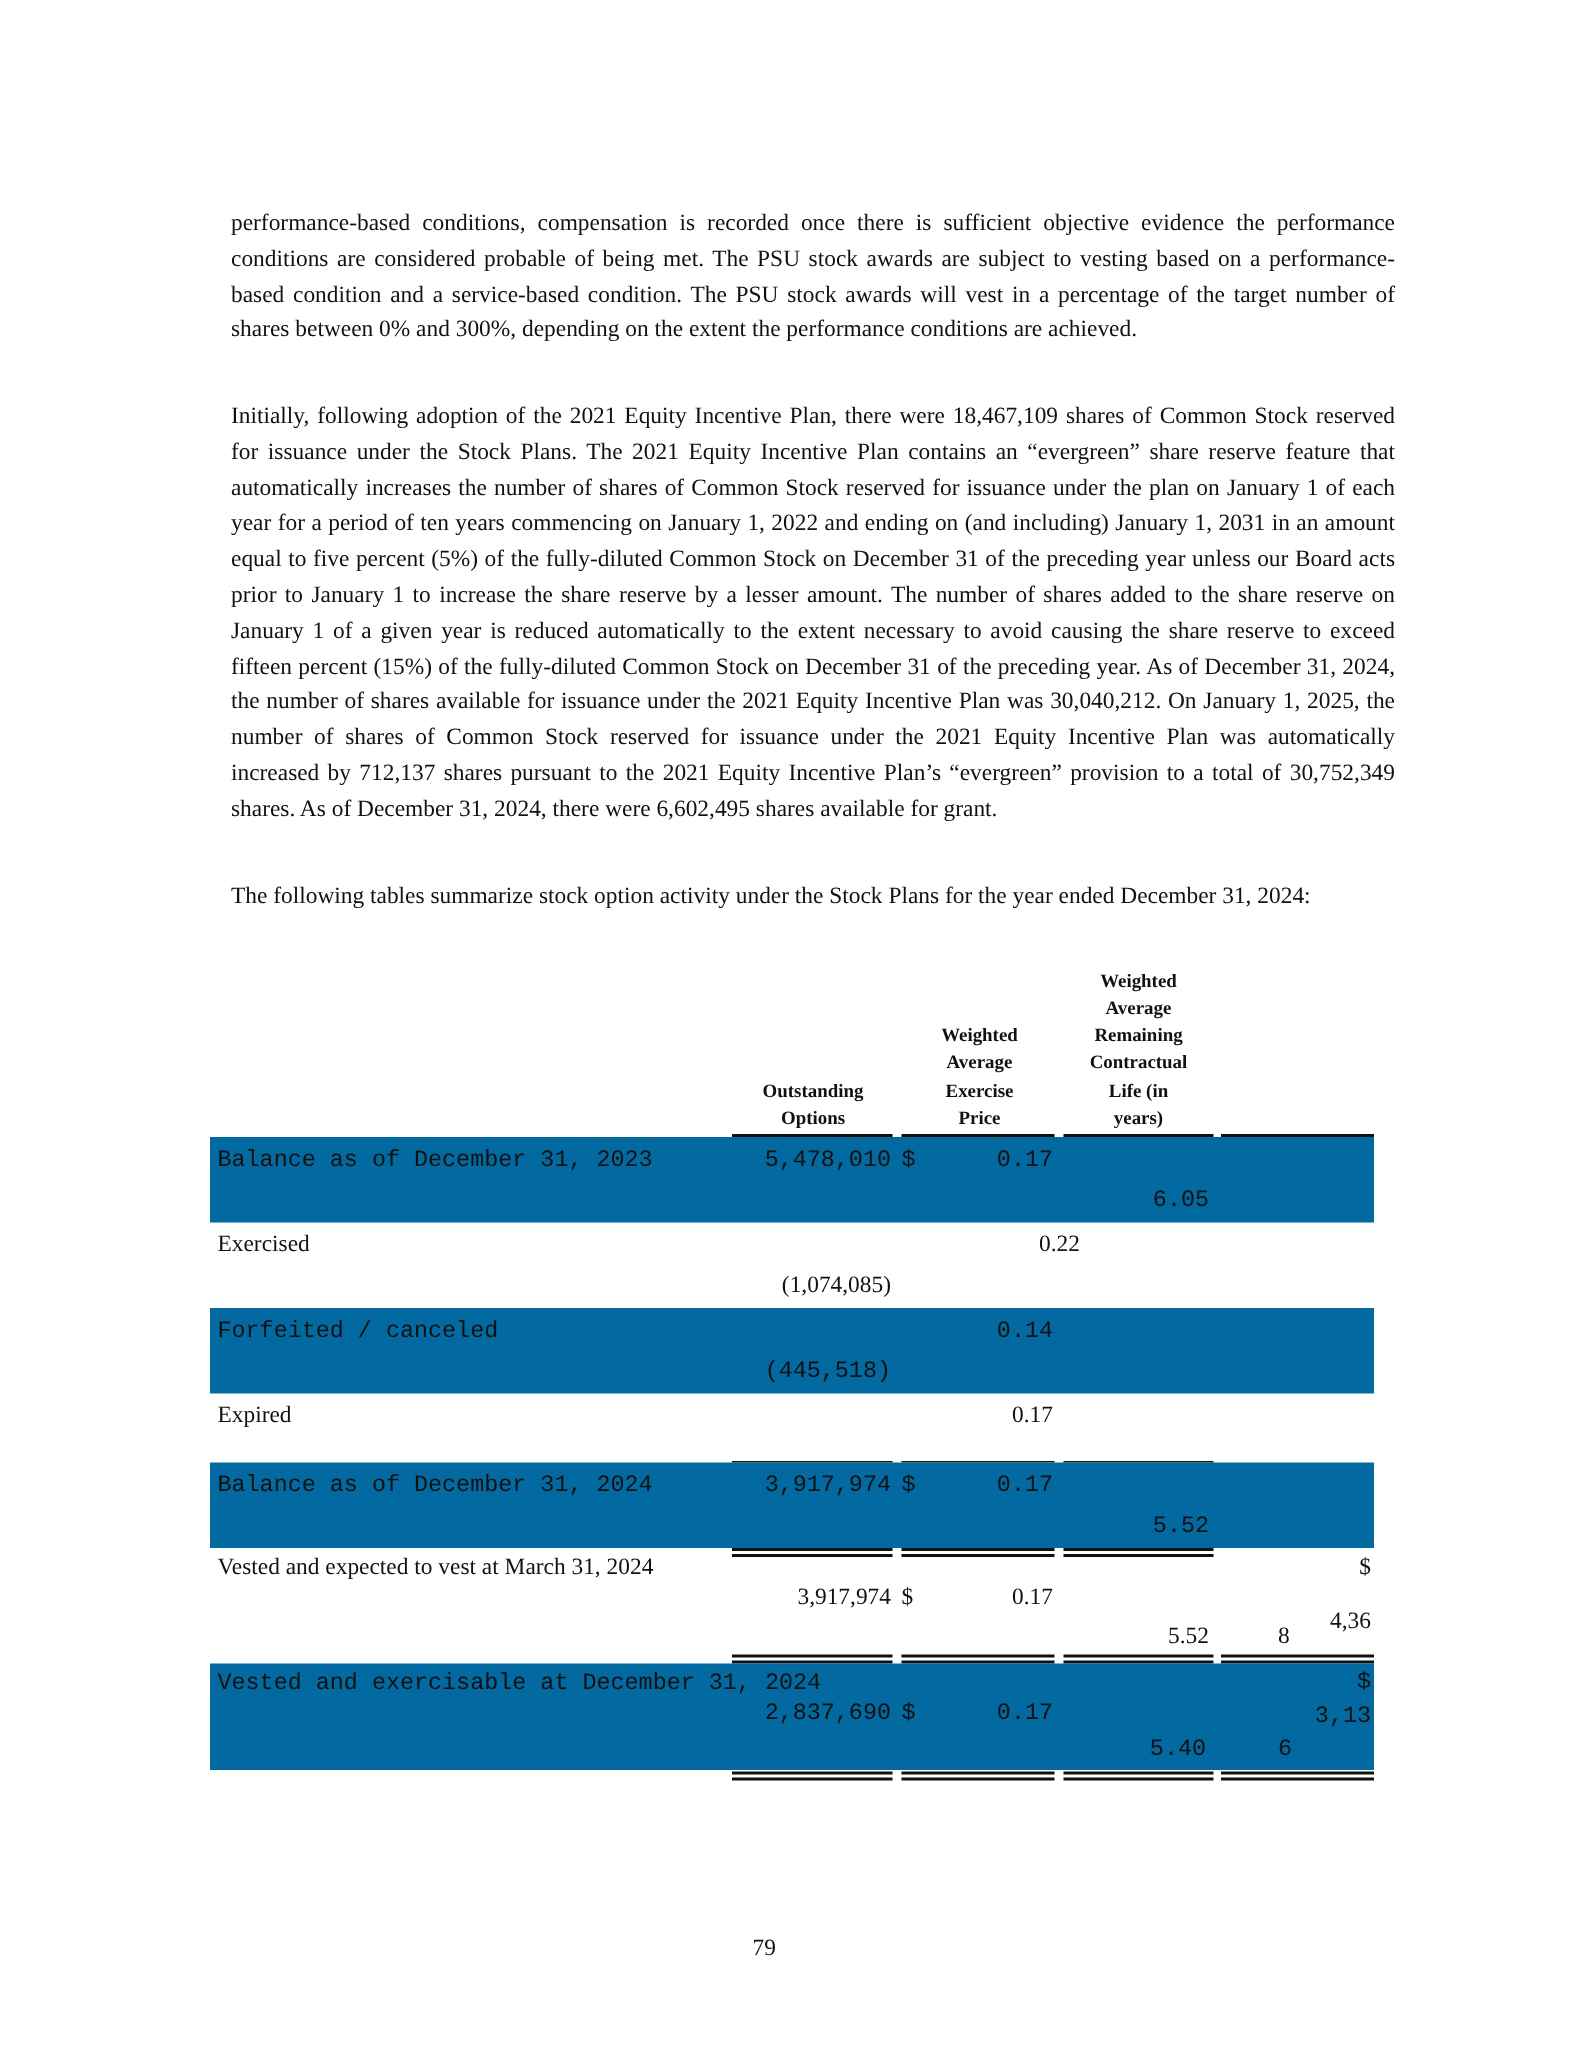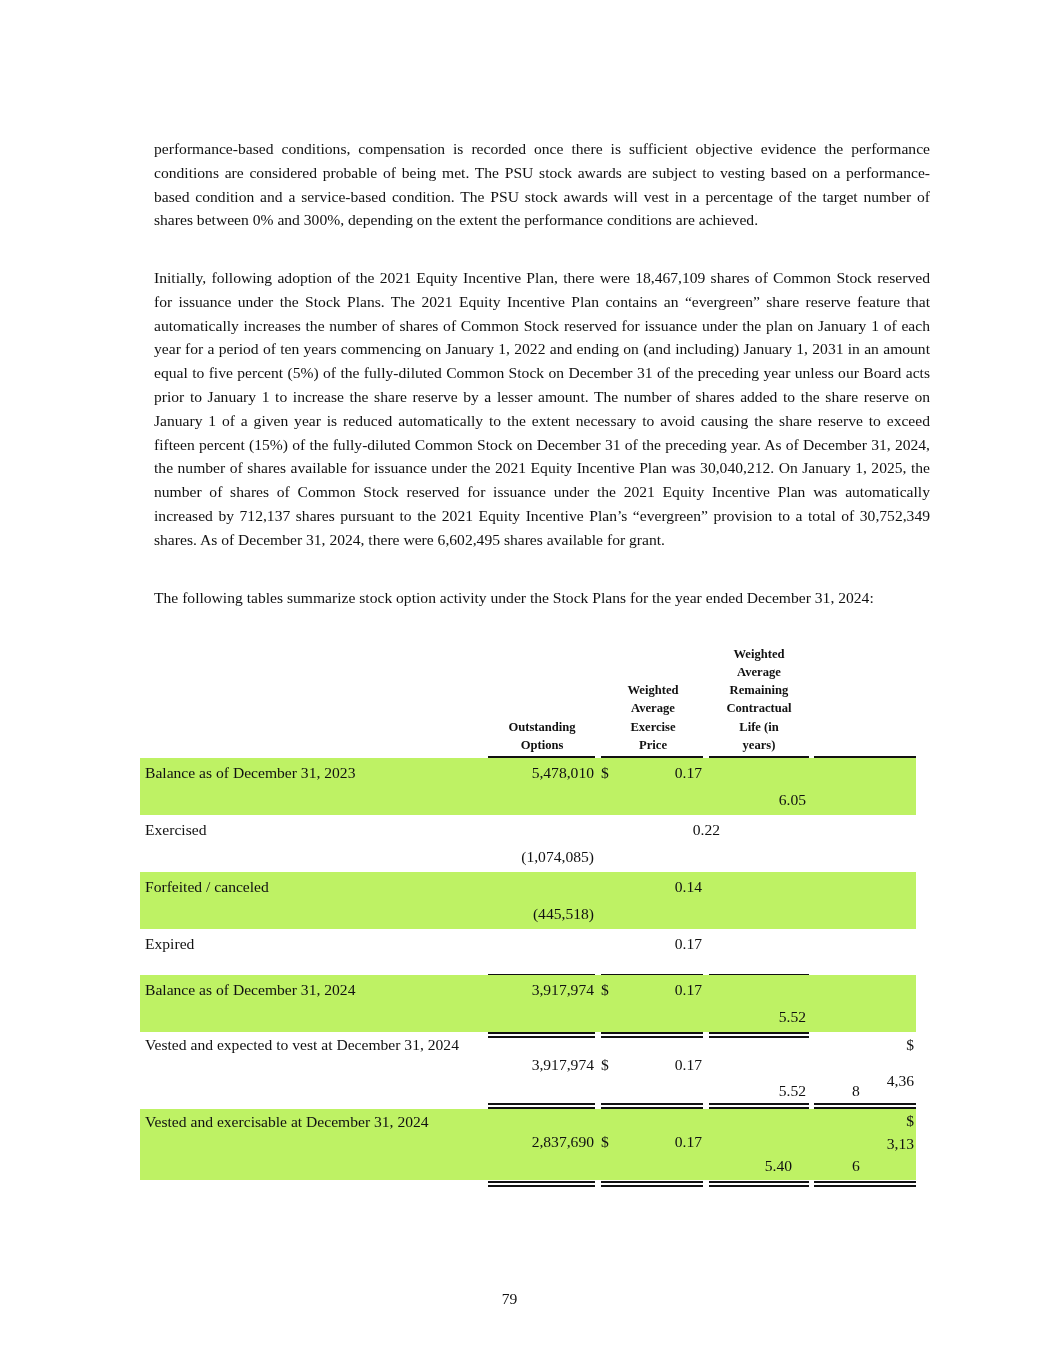--- a/index.html
+++ b/index.html
@@ -9,21 +9,21 @@
   #p1 { position: absolute; top: 123px; width: 776px; }
   #p2 { position: absolute; top: 252px; width: 776px; }
   #p3 { position: absolute; top: 572px; width: 776px; }
 
   .tbl { position: absolute; top: 644px; left: 0; width: 776px; }
   .hdr { position: relative; height: 114px; }
   .hcell { position: absolute; bottom: 4px; text-align: center; font-weight: bold; font-size: 12.6px; line-height: 18.2px; white-space: pre-line; }
   .hline { position: absolute; bottom: 0; height: 2px; background: #111; }
 
   .row { position: relative; width: 776px; }
-  .row.shade { background: #bef264; }
+  .row.shade { background: #0369a1; font-family: Liberation Mono, monospace; }
   .lbl { position: absolute; left: 5px; top: 6px; font-size: 15.6px; white-space: nowrap; }
   .val { position: absolute; font-size: 15.6px; white-space: nowrap; text-align: right; }
   .dollar { position: absolute; font-size: 15.6px; }
   .rule1 { position: absolute; height: 1.5px; background: #111; }
   .rule2 { position: absolute; height: 6px; border-top: 2px solid #111; border-bottom: 2px solid #111; box-sizing: border-box; }
 
   .pagenum { position: absolute; top: 1290px; left: 0; width: 1019px; text-align: center; font-size: 15.6px; }
 </style>
 </head>
 <body>
@@ -87,40 +87,40 @@
       <span class="val" style="right:322px;top:6px;">3,917,974</span>
       <span class="dollar" style="left:461px;top:6px;">$</span>
       <span class="val" style="right:214px;top:6px;">0.17</span>
       <span class="val" style="right:110px;top:33px;">5.52</span>
     </div>
 
     <div class="row" style="height:77px;">
       <div class="rule2" style="left:348px;width:107px;top:0;"></div>
       <div class="rule2" style="left:461px;width:102px;top:0;"></div>
       <div class="rule2" style="left:569px;width:100px;top:0;"></div>
-      <span class="lbl" style="top:4px;">Vested and expected to vest at December 31, 2024</span>
+      <span class="lbl" style="top:4px;">Vested and expected to vest at March 31, 2024</span>
       <span class="val" style="right:322px;top:24px;">3,917,974</span>
       <span class="dollar" style="left:461px;top:24px;">$</span>
       <span class="val" style="right:214px;top:24px;">0.17</span>
       <span class="val" style="right:110px;top:50px;">5.52</span>
       <span class="val" style="right:2px;top:4px;">$</span>
       <span class="val" style="right:2px;top:40px;text-align:center;">4,36</span>
       <span class="val" style="left:712px;top:50px;">8</span>
       <div class="rule2" style="left:348px;width:107px;bottom:0;"></div>
       <div class="rule2" style="left:461px;width:102px;bottom:0;"></div>
       <div class="rule2" style="left:569px;width:100px;bottom:0;"></div>
       <div class="rule2" style="left:674px;width:102px;bottom:0;"></div>
     </div>
 
     <div class="row shade" style="height:71px;">
       <span class="lbl" style="top:4px;">Vested and exercisable at December 31, 2024</span>
       <span class="val" style="right:322px;top:24px;">2,837,690</span>
       <span class="dollar" style="left:461px;top:24px;">$</span>
       <span class="val" style="right:214px;top:24px;">0.17</span>
-      <span class="val" style="right:124px;top:48px;">5.40</span>
+      <span class="val" style="right:112px;top:48px;">5.40</span>
       <span class="val" style="right:2px;top:3px;">$</span>
       <span class="val" style="right:2px;top:26px;">3,13</span>
       <span class="val" style="left:712px;top:48px;">6</span>
     </div>
     <div class="row" style="height:8px;">
       <div class="rule2" style="left:348px;width:107px;top:1px;"></div>
       <div class="rule2" style="left:461px;width:102px;top:1px;"></div>
       <div class="rule2" style="left:569px;width:100px;top:1px;"></div>
       <div class="rule2" style="left:674px;width:102px;top:1px;"></div>
     </div>

